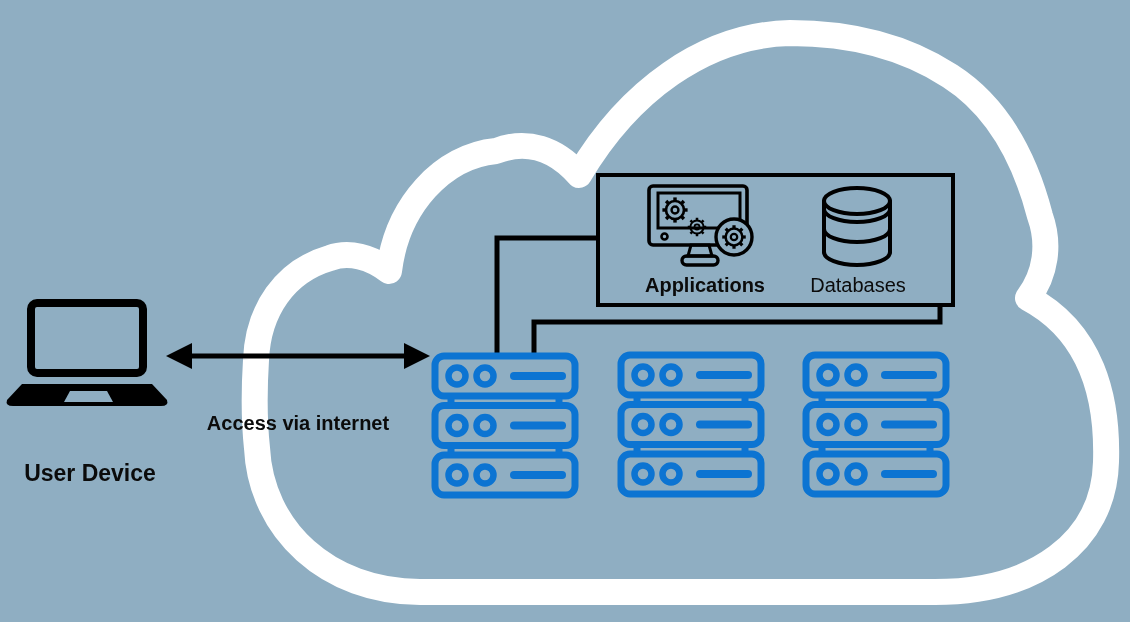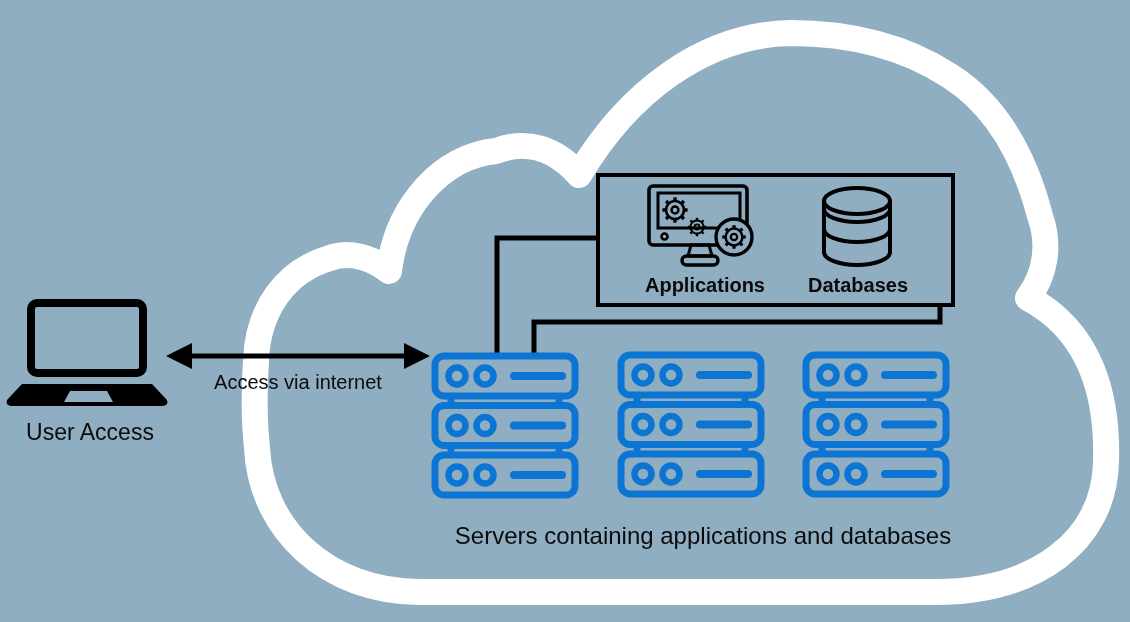--- a/index.html
+++ b/index.html
@@ -34,25 +34,25 @@
   .bg-fill  { fill: var(--background); }
   .srv-stroke { stroke: var(--server-blue); fill: none; }
   .srv-unit   { stroke: var(--server-blue); fill: var(--background); }
 
   .lbl {
     position: absolute;
     color: #0b0b0b;
     text-align: center;
     white-space: nowrap;
   }
-  .lbl-bold { font-weight: normal; }
+  .lbl-bold { font-weight: bold; margin-top: 41px; }
   .lbl-user     { left: 0px;   top: 419px; width: 180px; font-size: 23px; }
   .lbl-access   { left: 178px; top: 371px; width: 240px; font-size: 20px; }
   .lbl-apps     { left: 630px; top: 274px; width: 150px; font-size: 20px; font-weight: 700; }
-  .lbl-dbs      { left: 783px; top: 274px; width: 150px; font-size: 20px; font-weight: 700; }
+  .lbl-dbs      { left: 783px; top: 274px; width: 150px; font-size: 20px; font-weight: 400; }
   .lbl-caption  { left: 283px; top: 522px; width: 840px; font-size: 24px; }
 </style>
 </head>
 <body>
 
 <div class="stage">
 
   <svg width="1130" height="622" viewBox="0 0 1130 622">
     <defs>
 
@@ -146,18 +146,17 @@
       <line class="blk-line" stroke-width="5" x1="182" y1="356" x2="414" y2="356"></line>
       <path class="blk-fill" d="M 166,356 L 192,343 L 192,369 Z"></path>
       <path class="blk-fill" d="M 430,356 L 404,343 L 404,369 Z"></path>
     </g>
 
     <use href="#server" x="432" y="354"></use>
     <use href="#server" x="618" y="353"></use>
     <use href="#server" x="803" y="353"></use>
   </svg>
 
-  <div class="lbl lbl-bold lbl-user">User Access</div>
+  <div class="lbl lbl-bold lbl-user">User Device</div>
   <div class="lbl lbl-bold lbl-access">Access via internet</div>
   <div class="lbl lbl-apps">Applications</div>
   <div class="lbl lbl-dbs">Databases</div>
-  <div class="lbl lbl-bold lbl-caption">Servers containing applications and databases</div>
 </div>
 
 </body></html>

